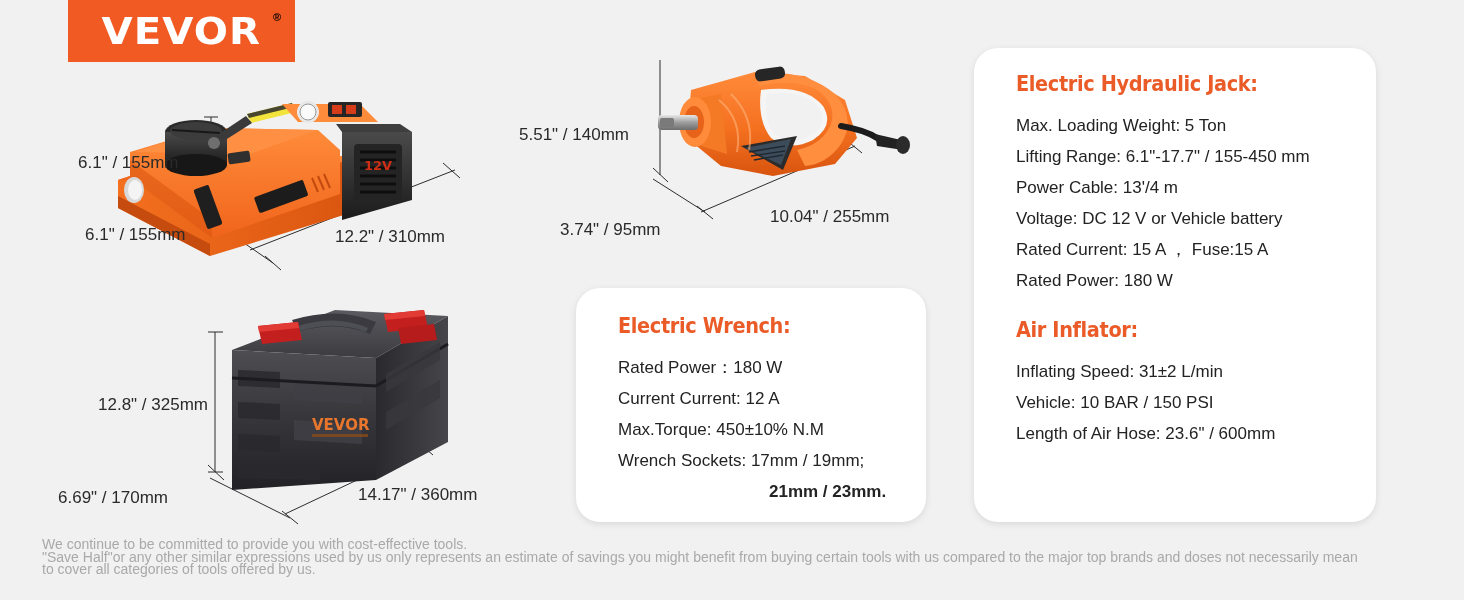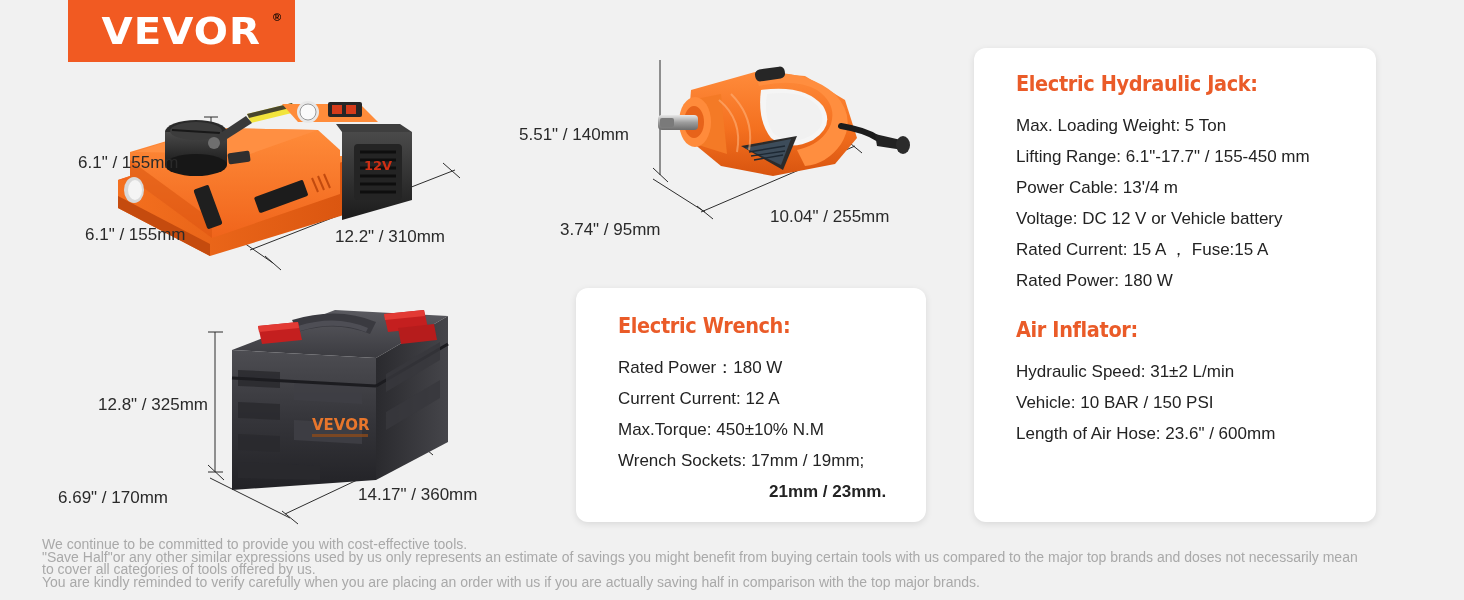--- a/index.html
+++ b/index.html
@@ -48,21 +48,21 @@
     font-family: "Liberation Sans", sans-serif;
     font-size: 17px;
     color: #2a2a2a;
     white-space: nowrap;
   }
 
   
   .card {
     position: absolute;
     background: #ffffff;
-    border-radius: 12px;
+    border-radius: 24px;
     box-shadow: 0 2px 7px rgba(0,0,0,0.10);
   }
   #card-wrench { left: 576px;  top: 288px; width: 350px; height: 234px; }
   #card-jack   { left: 974px;  top: 48px;  width: 402px; height: 474px; }
 
   .card-inner { padding: 26px 0 0 42px; }
   #card-jack .card-inner { padding: 24px 0 0 42px; }
 
   .spec-title {
     color: #ea5b28;
@@ -368,31 +368,30 @@
           <span class="lbl">Rated Current: </span><span class="val">15 A</span><span class="lbl"> ， Fuse:</span><span class="val">15 A</span>
         </li>
         <li class="spec-row">
           <span class="lbl">Rated Power: </span><span class="val">180 W</span>
         </li>
       </ul>
 
       <div class="spec-title second">Air Inflator:</div>
       <ul class="spec-list">
         <li class="spec-row">
-          <span class="lbl">Hydraulic Speed: </span><span class="val">31±2 L/min</span>
+          <span class="lbl">Inflating Speed: </span><span class="val">31±2 L/min</span>
         </li>
         <li class="spec-row">
           <span class="lbl">Vehicle: </span><span class="val">10 BAR / 150 PSI</span>
         </li>
         <li class="spec-row">
           <span class="lbl">Length of Air Hose: </span><span class="val">23.6" / 600mm</span>
         </li>
       </ul>
     </div>
   </div>
 
   <div class="footer">
     <div>We continue to be committed to provide you with cost-effective tools.</div>
     <div>"Save Half"or any other similar expressions used by us only represents an estimate of savings you might benefit from buying certain tools with us compared to the major top brands and doses not necessarily mean to cover all categories of tools offered by us.</div>
-    <div>You are kindly reminded to verify carefully when you are placing an order with us if you are actually saving half in comparison with the top major brands.</div>
   </div>
 
 </div>
 
 </body></html>

